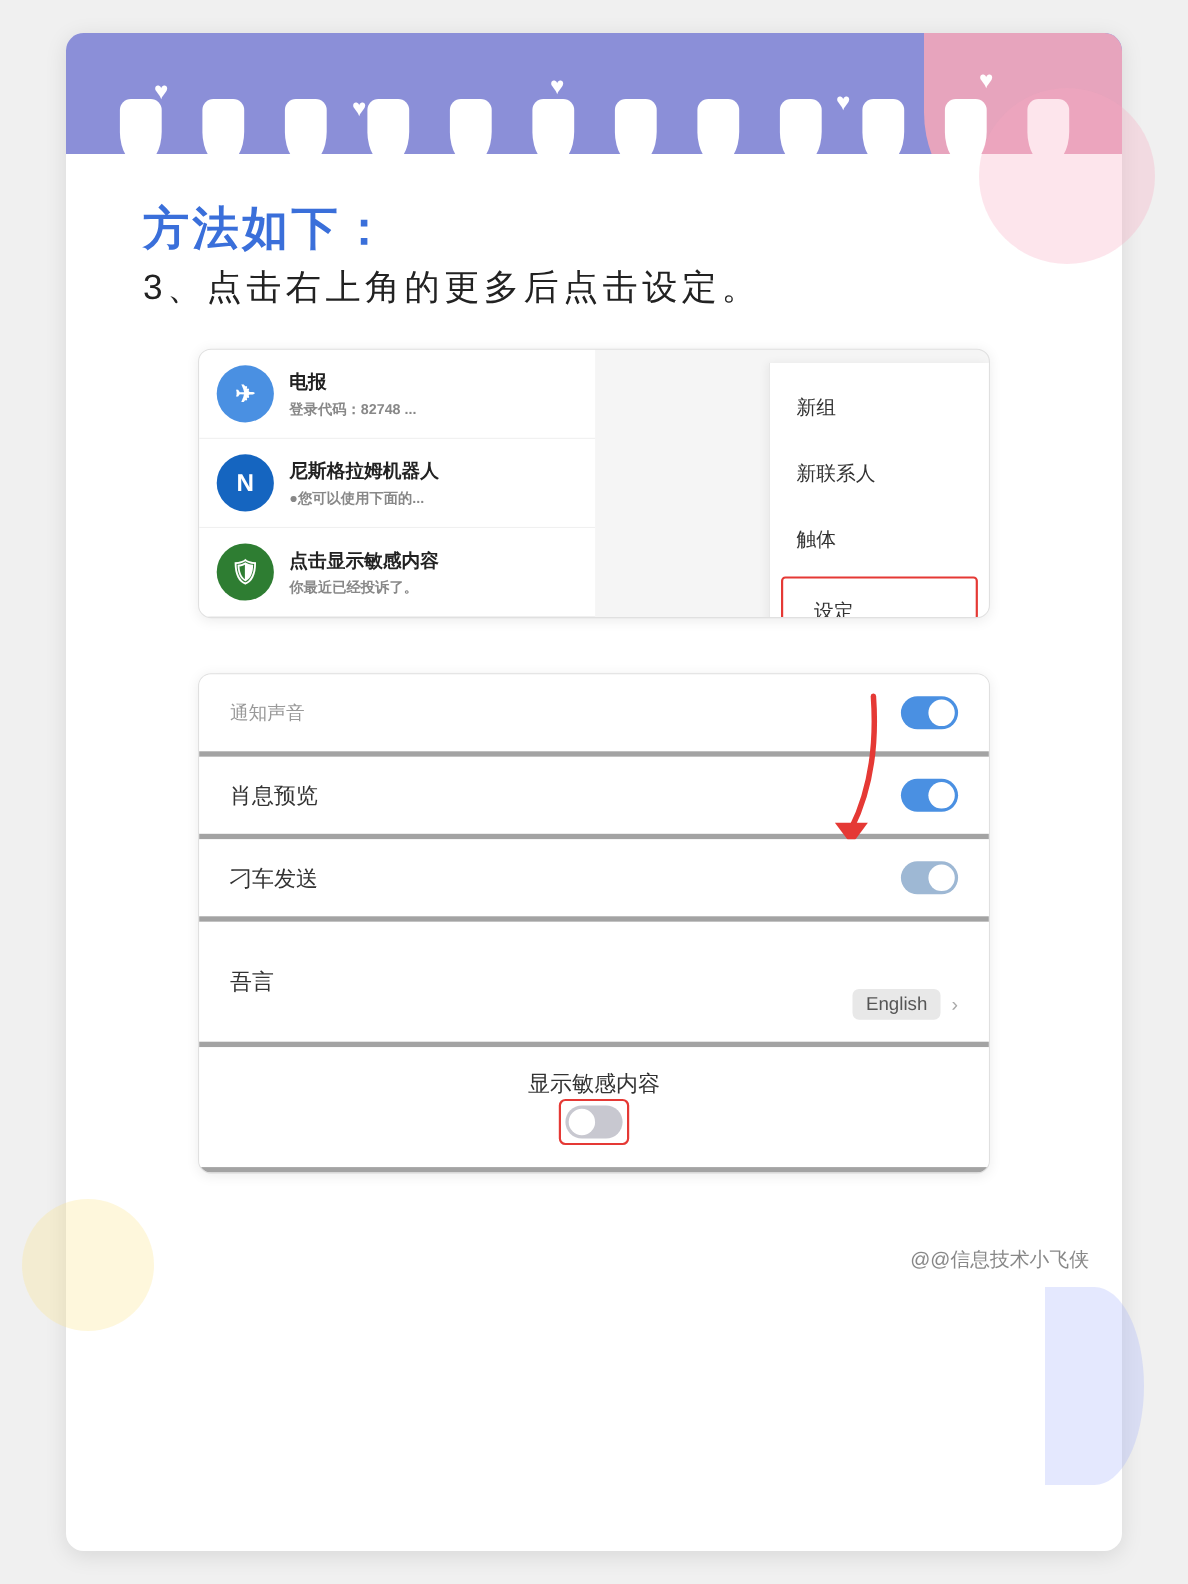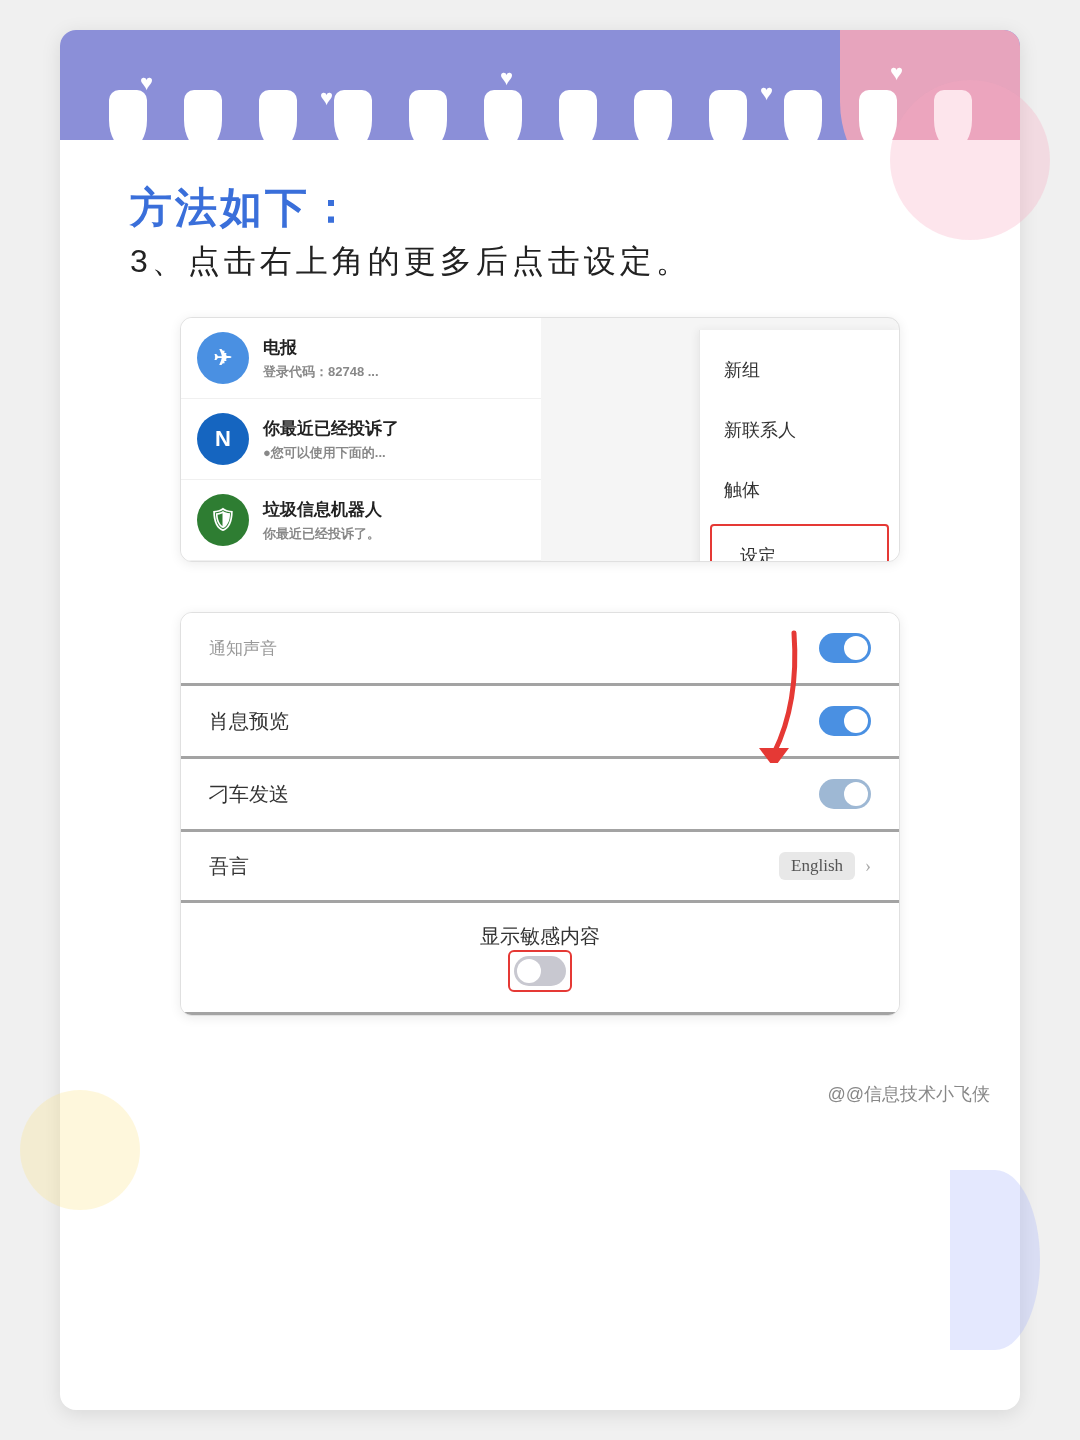--- a/index.html
+++ b/index.html
@@ -189,24 +189,23 @@
       box-shadow: 0 2px 12px rgba(0,0,0,0.08);
       position: relative;
     }
 
     .settings-item {
       display: flex;
       align-items: center;
       justify-content: space-between;
       padding: 20px 28px;
       background: #fff;
-      border-bottom: 3px solid #a3a3a3;
+      border-bottom: 5px solid #a3a3a3;
       font-size: 20px;
       color: #333;
-      font-family: Liberation Serif, serif;
     }
 
     .settings-item.top-item {
       color: #999;
       font-size: 17px;
     }
 
     .toggle {
       width: 52px;
       height: 30px;
@@ -240,20 +239,21 @@
       border-radius: 6px;
       padding: 4px 12px;
       font-size: 17px;
       color: #555;
       margin-right: 10px;
     }
 
     .lang-row {
       display: flex;
       align-items: center;
+      margin-top: 41px;
     }
 
     
     .watermark {
       position: absolute;
       bottom: 20px;
       right: 30px;
       font-size: 18px;
       color: #888;
     }
@@ -339,29 +339,29 @@
           <div class="chat-avatar" style="background:#4a90e2;">✈</div>
           <div class="chat-info">
             <div class="chat-name">电报</div>
             <div class="chat-sub">登录代码：82748 ...</div>
           </div>
         </div>
 
         <div class="chat-item">
           <div class="chat-avatar" style="background:#1565c0;">N</div>
           <div class="chat-info">
-            <div class="chat-name">你最近已经投诉了</div>
+            <div class="chat-name">尼斯格拉姆机器人</div>
             <div class="chat-sub">●您可以使用下面的...</div>
           </div>
         </div>
 
         <div class="chat-item">
           <div class="chat-avatar" style="background:#2e7d32;">🛡</div>
           <div class="chat-info">
-            <div class="chat-name">垃圾信息机器人</div>
+            <div class="chat-name">点击显示敏感内容</div>
             <div class="chat-sub">你最近已经投诉了。</div>
           </div>
         </div>
       </div>
 
       <div class="context-menu">
         <div class="menu-item">新组</div>
         <div class="menu-item">新联系人</div>
         <div class="menu-item">触体</div>
         <div class="menu-item highlighted" style="position:relative;padding-left:28px;">

